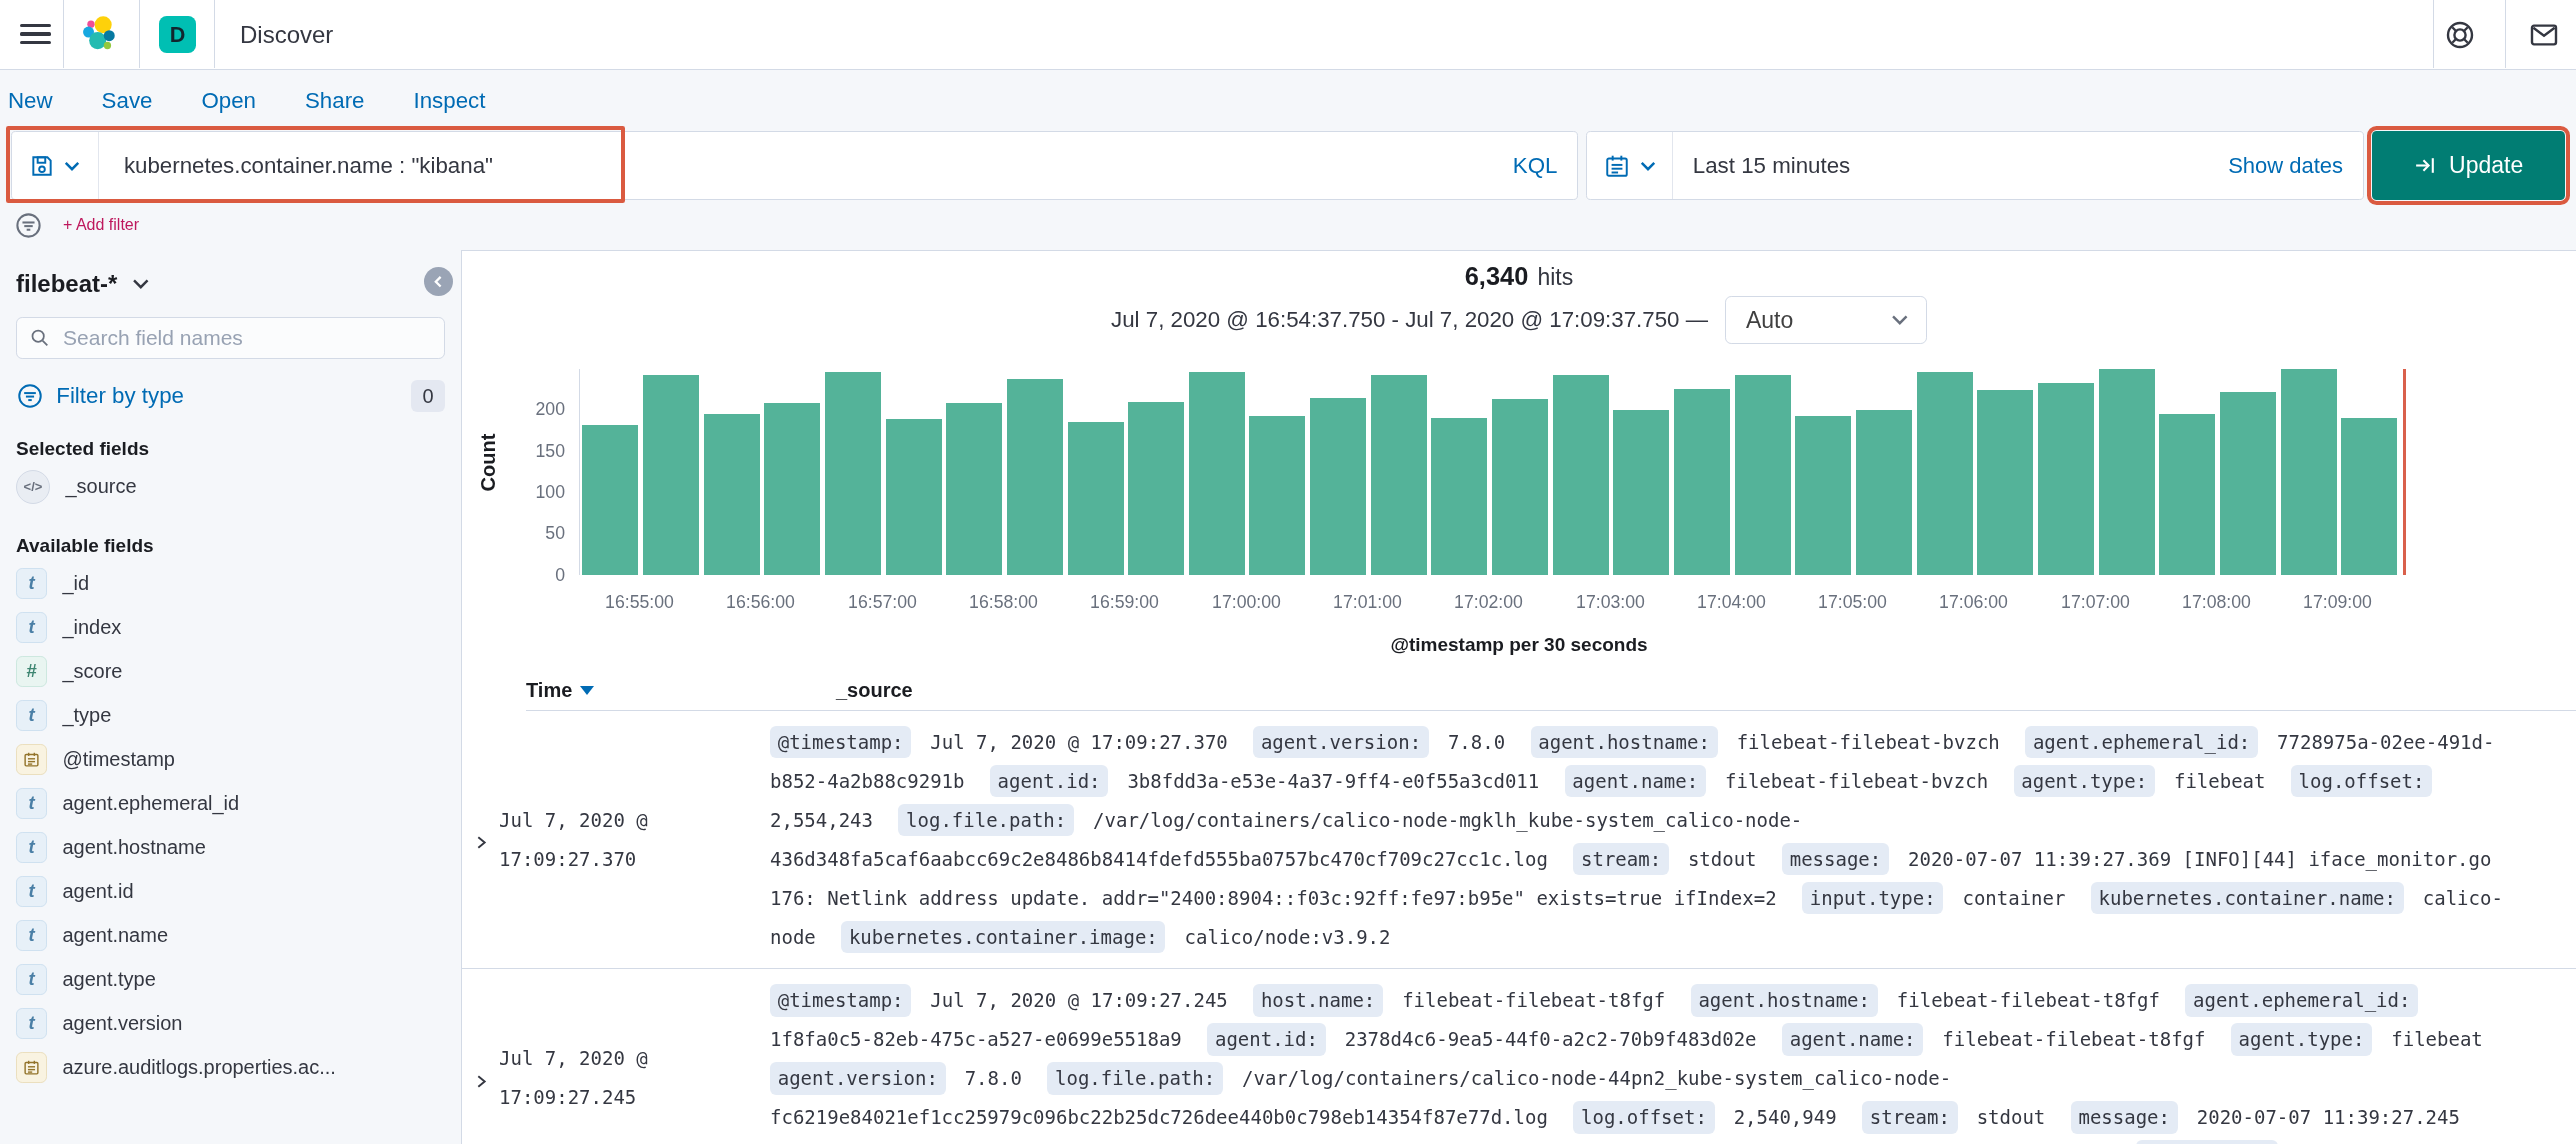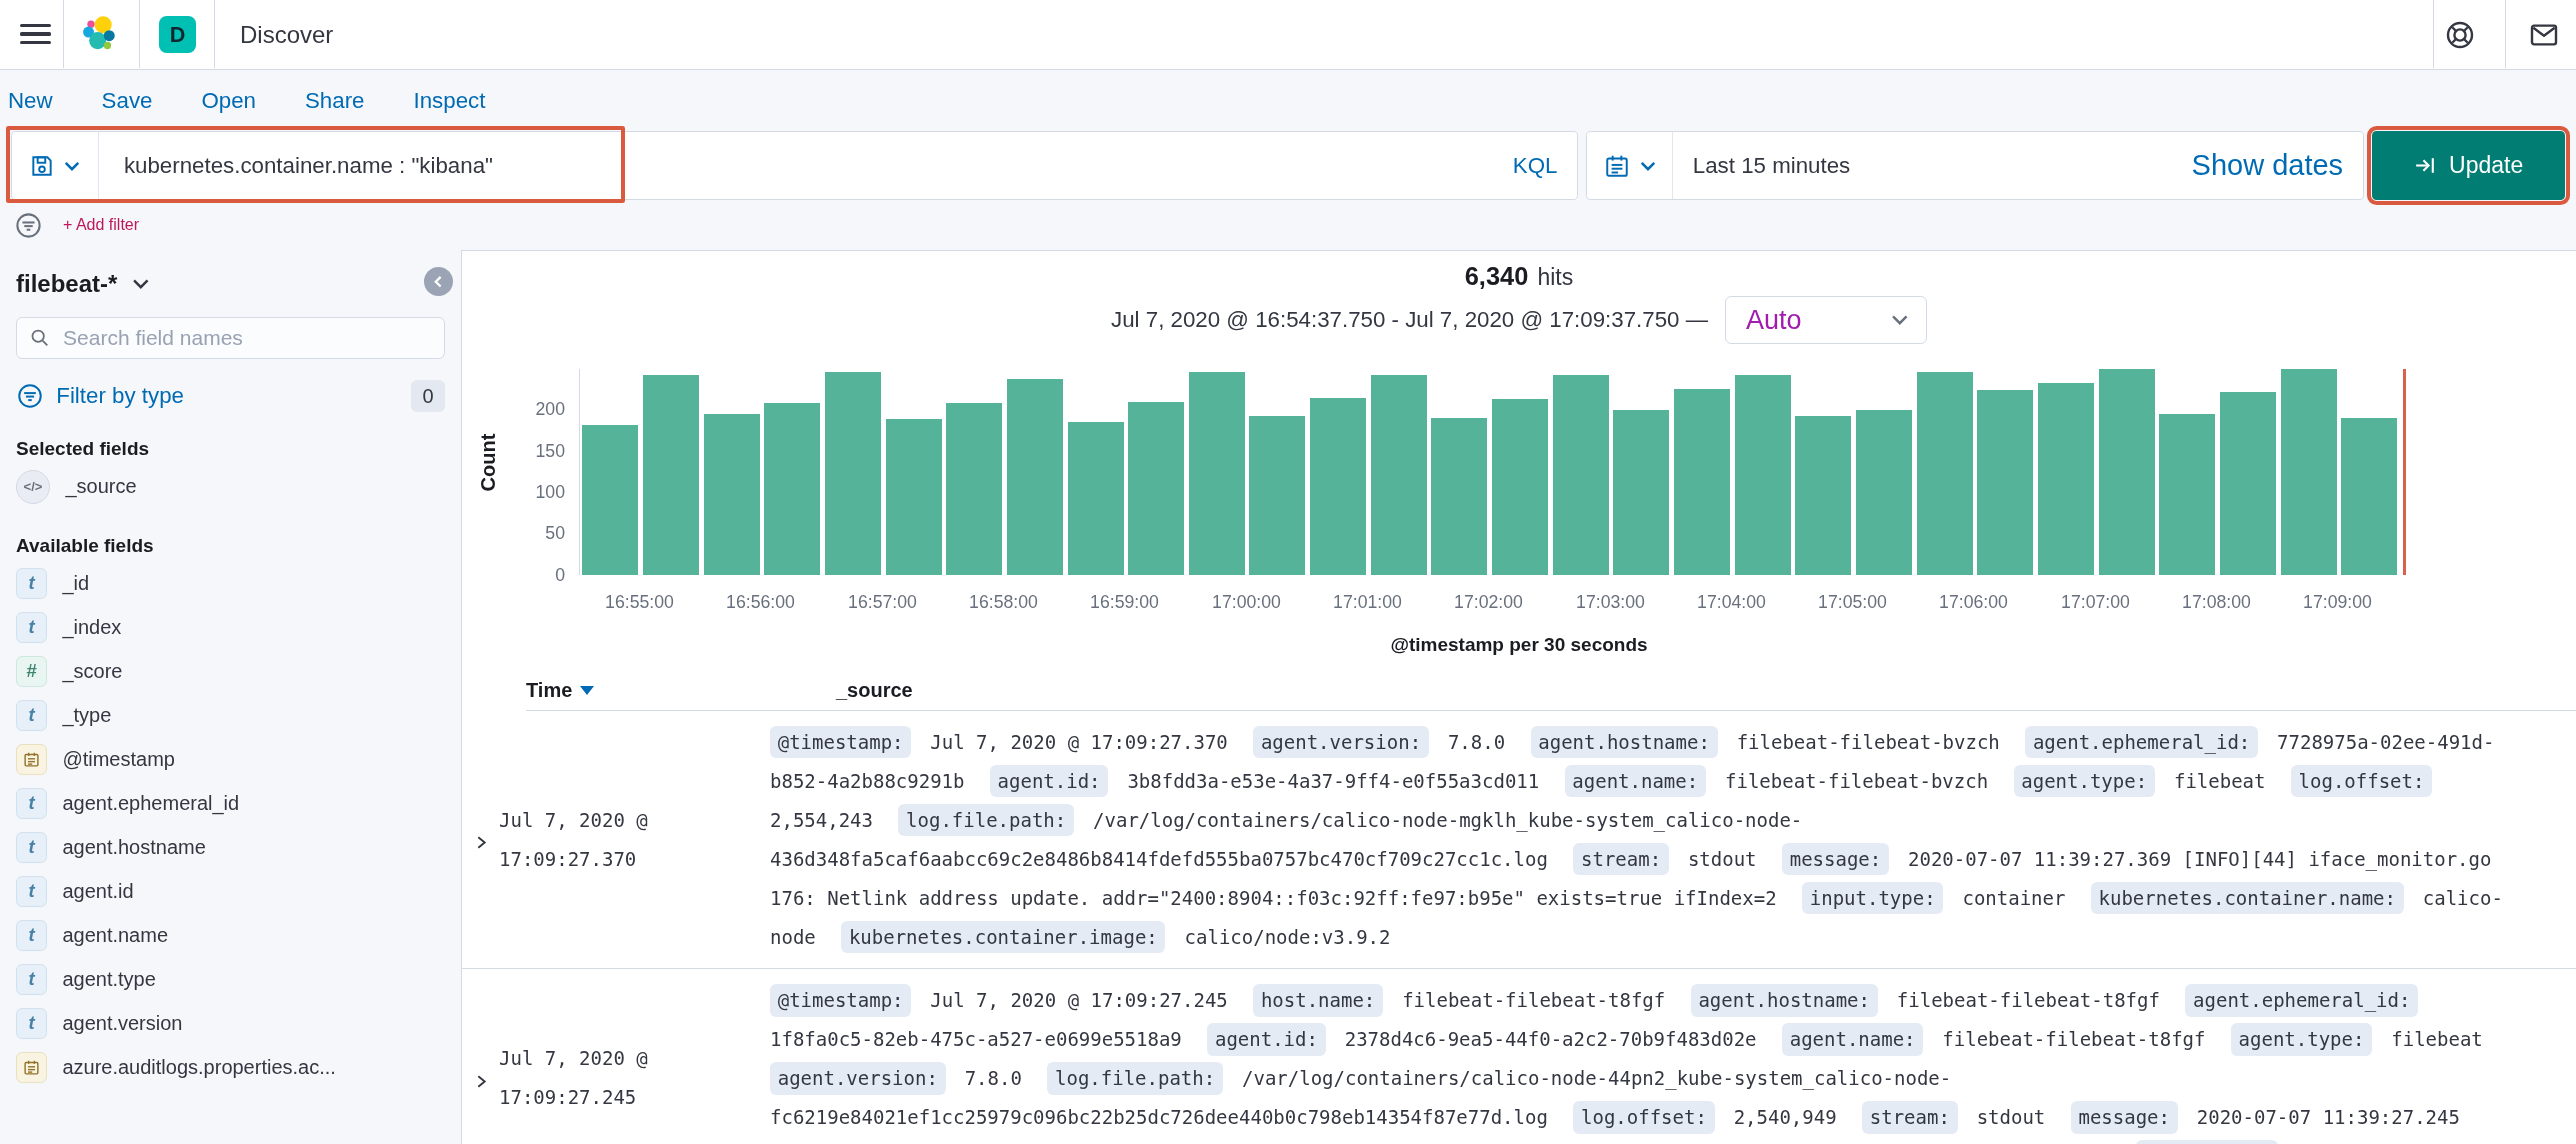--- a/index.html
+++ b/index.html
@@ -24,21 +24,21 @@
 
   
   .queryrow{position:absolute;left:10.8px;top:131px;width:2554px;height:69px;display:flex;gap:7.7px;}
   .querybar{flex:1;background:#fff;border:0.8px solid #D3DAE6;border-radius:4.6px;display:flex;align-items:center;box-sizing:border-box;}
   .saveseg{display:flex;align-items:center;gap:7.7px;padding:0 15.4px 0 17px;height:100%;border-right:0.8px solid #E2E6EE;}
   .qtext{flex:1;font-size:22.3px;color:#343741;padding-left:25px;white-space:nowrap;overflow:hidden;}
   .kql{padding:0 20px;color:#006BB4;font-size:22.3px;font-weight:500;}
   .datepicker{width:778px;background:#fff;border:0.8px solid #D3DAE6;border-radius:4.6px;display:flex;align-items:center;box-sizing:border-box;}
   .calseg{display:flex;align-items:center;gap:7.7px;padding:0 14px 0 17px;height:100%;border-right:0.8px solid #E2E6EE;}
   .dptext{flex:1;font-size:22.3px;color:#343741;padding-left:20px;}
-  .showdates{color:#006BB4;font-size:29px;font-weight:500;padding-right:20px;}
+  .showdates{color:#006BB4;font-size:22px;font-weight:500;padding-right:20px;}
   .update-btn{width:193px;background:#017D73;border:none;border-radius:4.6px;color:#fff;font-size:23px;font-weight:500;
               display:flex;align-items:center;justify-content:center;gap:10.8px;cursor:pointer;
               outline:4.6px solid #DA5A40;outline-offset:1.5px;font-family:inherit;}
   .q-annotation{position:absolute;left:6.2px;top:126px;width:619px;height:77px;border:4.6px solid #DA5A40;border-radius:2.3px;
                 box-sizing:border-box;pointer-events:none;z-index:5;}
 
   
   .filterrow{position:absolute;left:14px;top:202px;width:1541px;height:46px;display:flex;align-items:center;gap:20px;}
   .addfilter{color:#be185d;font-size:16px;cursor:pointer;}
 
@@ -72,21 +72,21 @@
   
   .main{position:absolute;left:461px;top:250px;width:2115px;height:894px;background:#fff;
         border-left:0.8px solid #D3DAE6;border-top:0.8px solid #D3DAE6;box-sizing:border-box;overflow:hidden;}
   .hits1{position:absolute;top:10.8px;left:0;width:100%;text-align:center;}
   .hitsnum{font-size:25.4px;font-weight:bold;color:#1A1C21;}
   .hitslabel{font-size:23px;color:#343741;margin-left:9.2px;}
   .hits2{position:absolute;top:45px;left:0;width:100%;display:flex;align-items:center;justify-content:center;gap:17px;}
   .timerange{font-size:22.3px;color:#343741;}
   .intervalbox{width:202px;height:48px;border:0.8px solid #D3DAE6;border-radius:6.2px;background:#fff;display:flex;
                align-items:center;padding:0 15.4px 0 20px;box-sizing:border-box;cursor:pointer;}
-  .intervalbox span{flex:1;font-size:27px;color:#a21caf;}
+  .intervalbox span{flex:1;font-size:23px;color:#404040;}
 
   .ylab{position:absolute;left:-20px;top:200px;transform:rotate(-90deg);font-size:20px;font-weight:bold;color:#1A1C21;width:92px;text-align:center;}
   .ytick{position:absolute;left:23px;width:80px;text-align:right;font-size:17.7px;color:#69707D;}
   .plot{position:absolute;left:117px;top:118px;width:1820px;height:206px;border-left:0.8px solid #D3DAE6;}
   .bar{position:absolute;bottom:0;background:#54B399;}
   .nowline{position:absolute;width:3.1px;background:#D9604C;}
   .xtick{position:absolute;width:123px;text-align:center;font-size:17.7px;color:#69707D;}
   .caption{position:absolute;top:383px;left:0;width:100%;text-align:center;font-size:19px;font-weight:bold;color:#1A1C21;}
 
   

